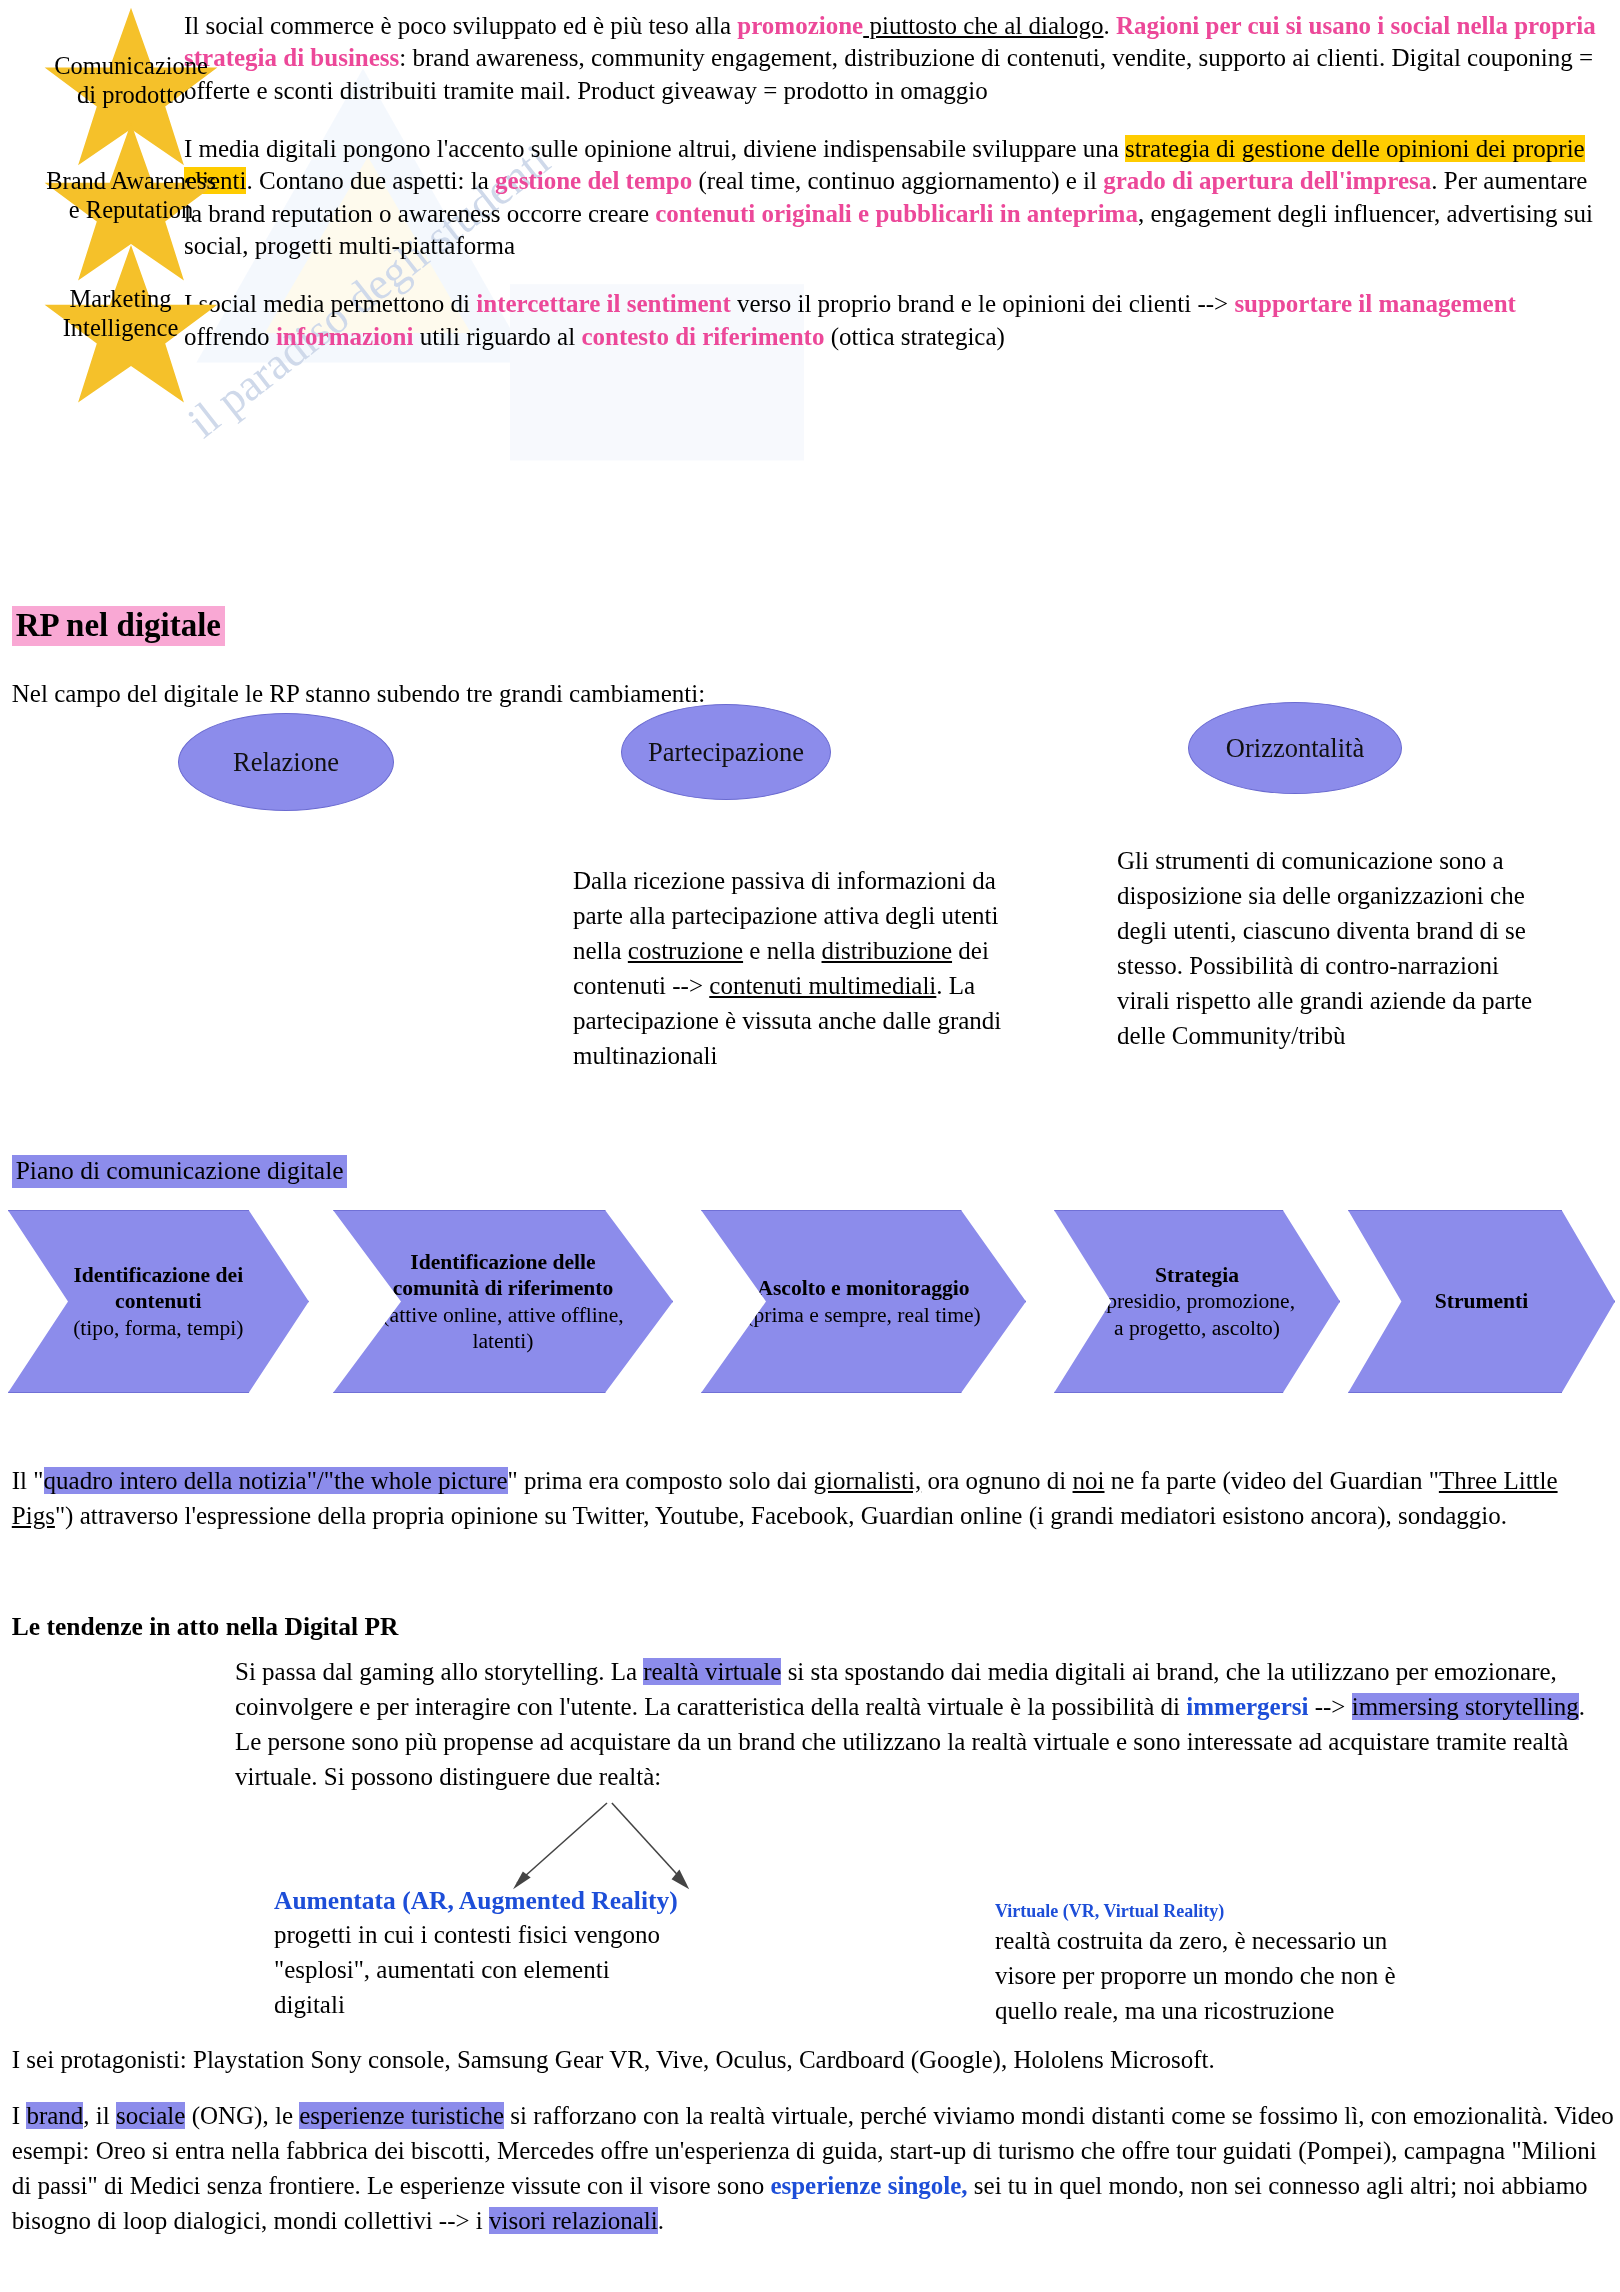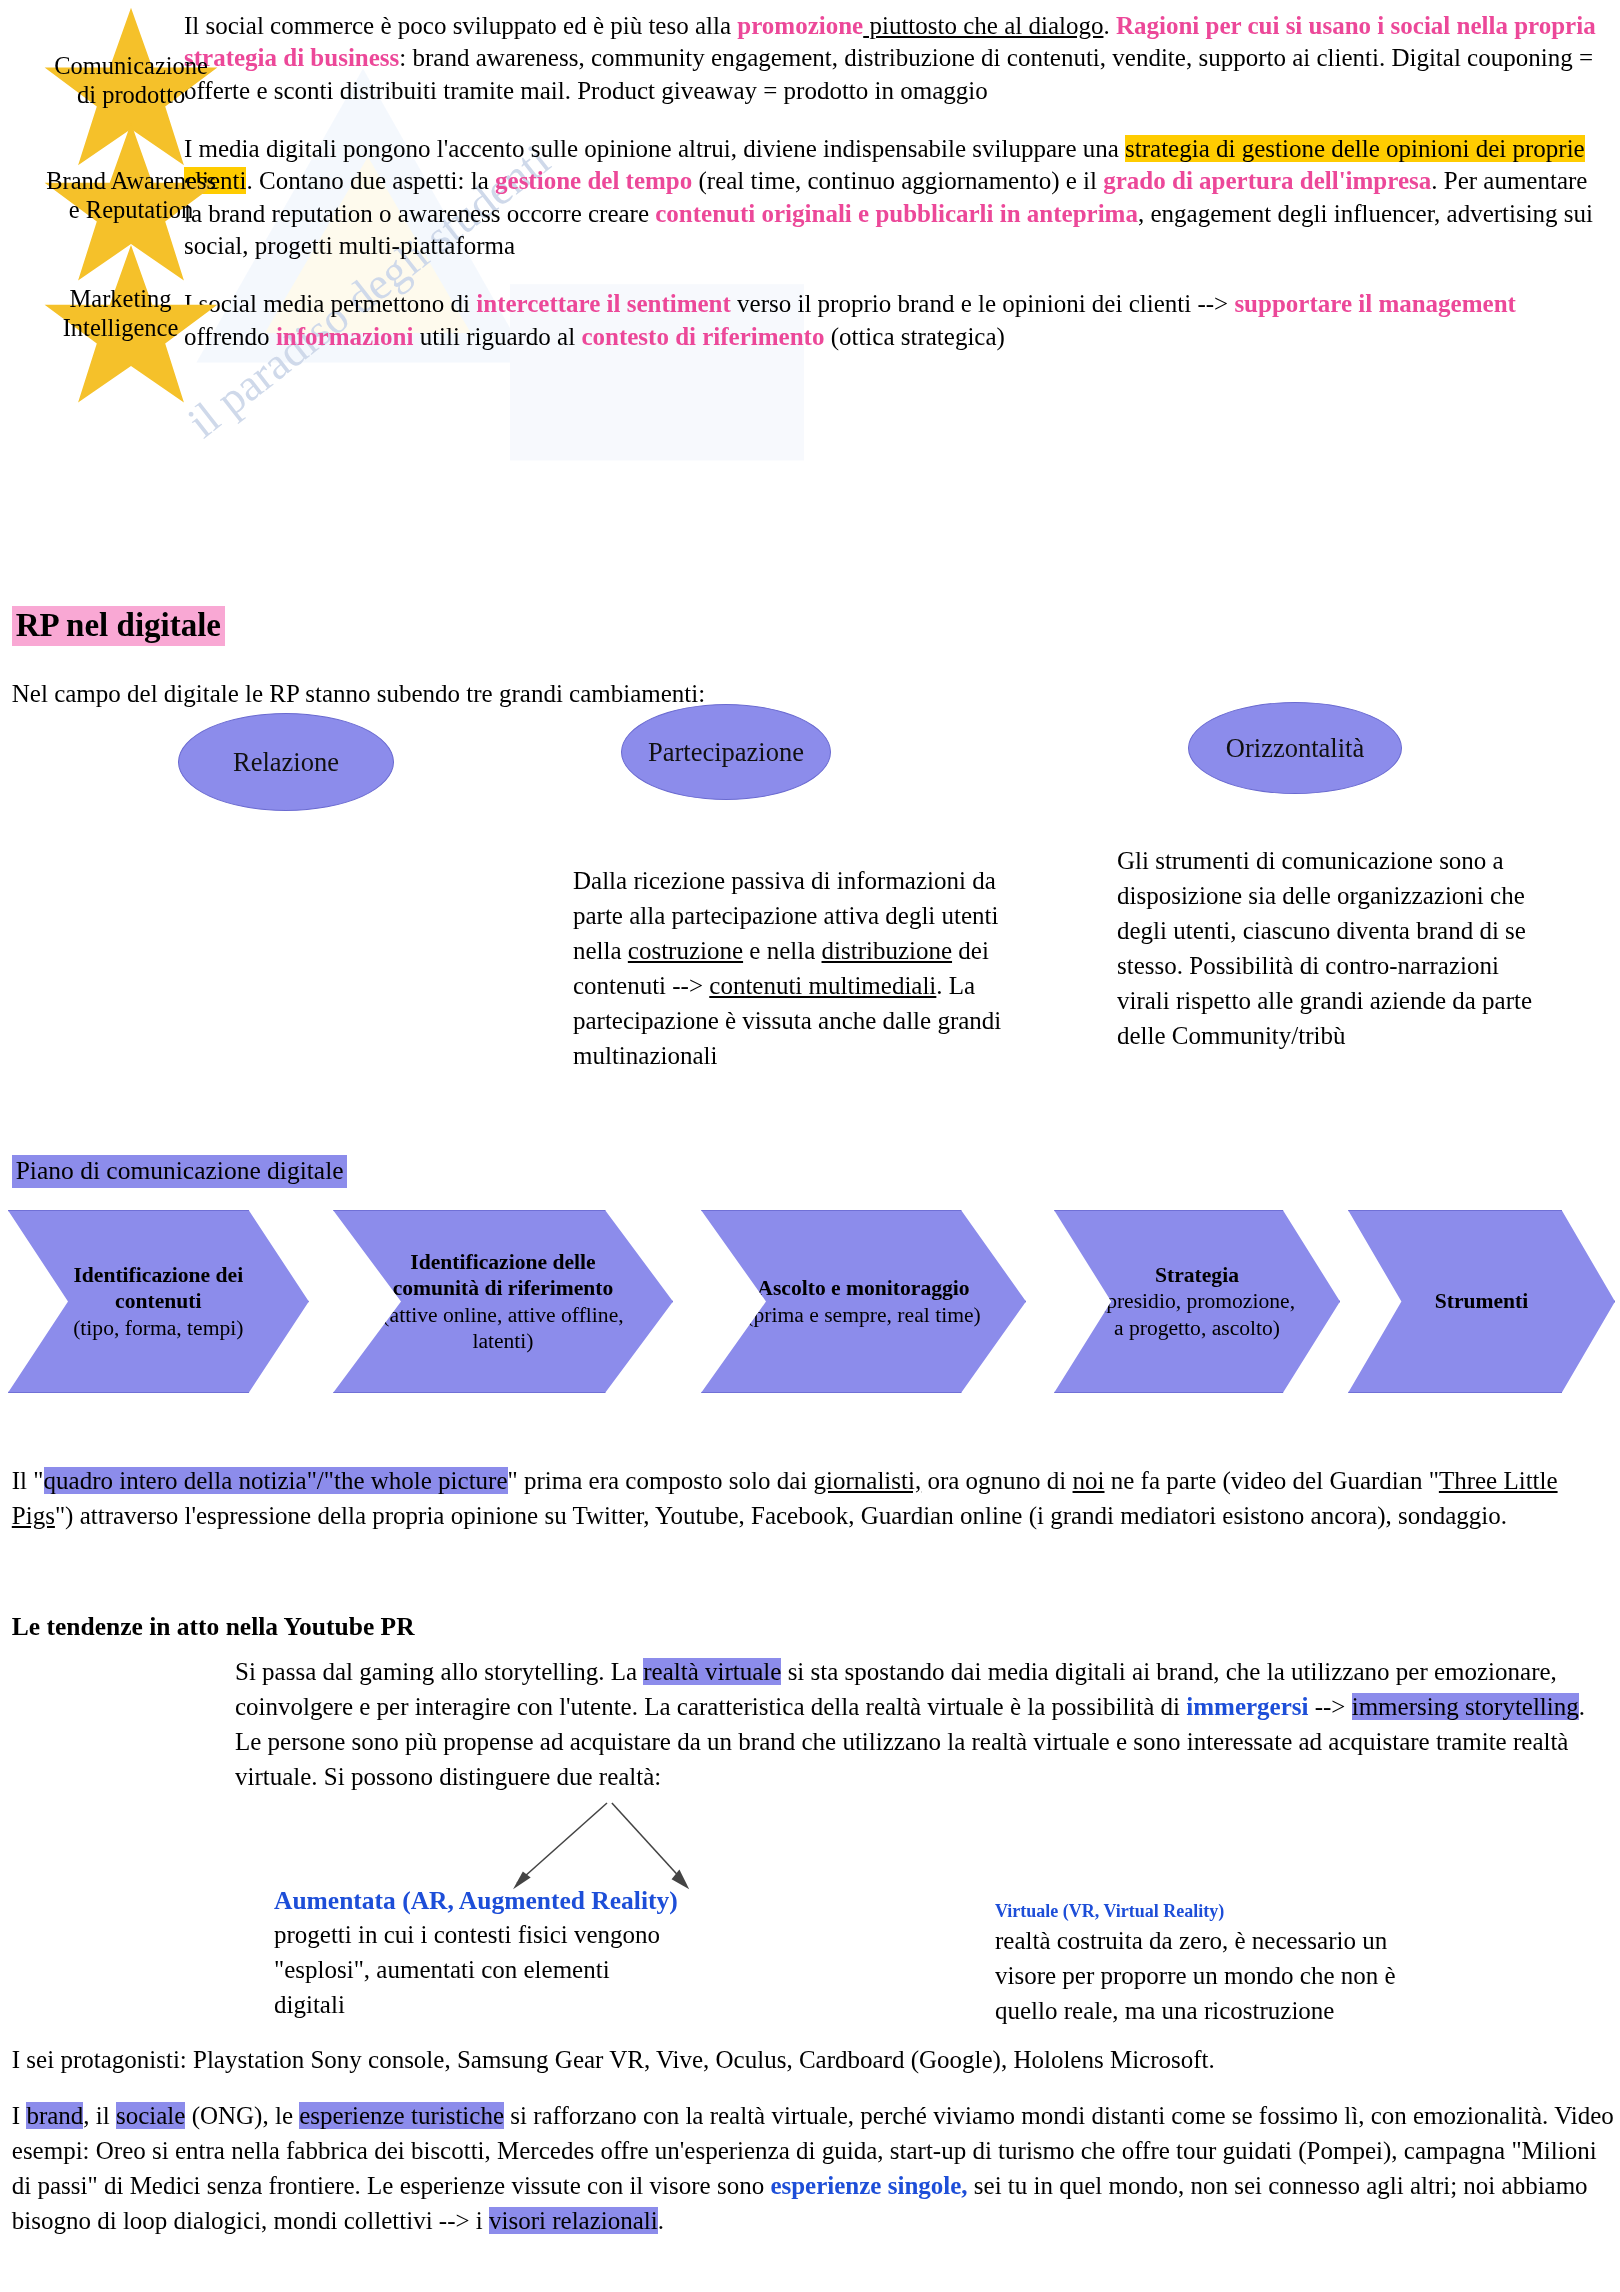--- a/index.html
+++ b/index.html
@@ -243,21 +243,21 @@
       <div class="chev-inner">
         <span class="t">Strumenti</span><span></span>
       </div>
     </div>
   </div>
 
   <div class="txt" style="position:absolute;left:11.8px;top:1463px;width:1598px;line-height:1.40;">
     <span>Il "</span><span class="hl-purple">quadro intero della notizia"/"the whole picture</span><span>" prima era composto solo dai </span><span class="ul">giornalisti,</span><span> ora ognuno di </span><span class="ul">noi</span><span> ne fa parte (video del Guardian "</span><span class="ul">Three Little Pigs</span><span>") attraverso l'espressione della propria opinione su Twitter, Youtube, Facebook, Guardian online (i grandi  mediatori esistono ancora), sondaggio.</span>
   </div>
 
-  <div class="txt" style="position:absolute;left:11.8px;top:1610px;font-weight:bold;font-size:25.5px;">Le tendenze in atto nella Youtube PR</div>
+  <div class="txt" style="position:absolute;left:11.8px;top:1610px;font-weight:bold;font-size:25.5px;">Le tendenze in atto nella Digital PR</div>
 
 
   <div class="txt" style="position:absolute;left:235px;top:1654px;width:1372px;line-height:1.40;">
     <span>Si passa dal gaming allo storytelling. La </span><span class="hl-purple">realtà virtuale</span><span> si sta spostando dai media digitali ai brand, che la utilizzano per emozionare, coinvolgere e per interagire con l'utente. La caratteristica della realtà virtuale è la possibilità di </span><span class="purple">immergersi</span><span> --&gt; </span><span class="hl-purple">immersing storytelling</span><span>. Le persone sono più propense ad acquistare da un brand che utilizzano la realtà virtuale e sono interessate ad acquistare tramite realtà virtuale. Si possono distinguere due realtà:</span>
   </div>
 
   <svg class="arrows" viewBox="0 0 280 105">
     <line x1="140" y1="4" x2="48" y2="86" stroke="#444" stroke-width="1.6"></line>
     <polygon points="44,92 62,80 54,74" fill="#444"></polygon>
     <line x1="145" y1="4" x2="218" y2="84" stroke="#444" stroke-width="1.6"></line>

